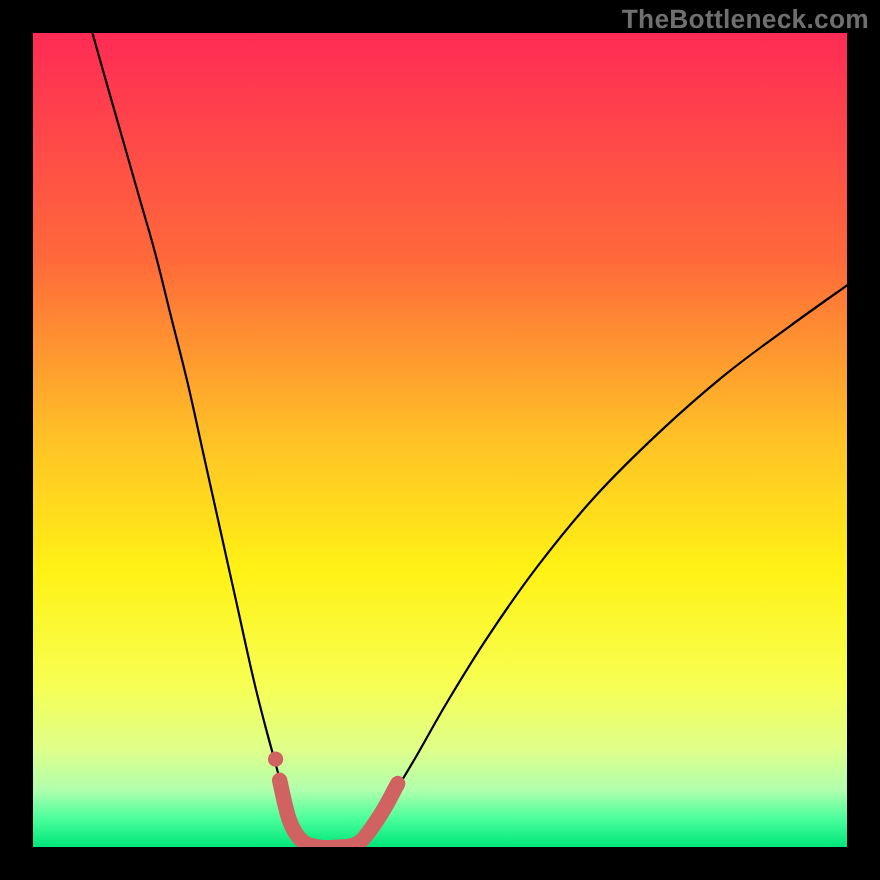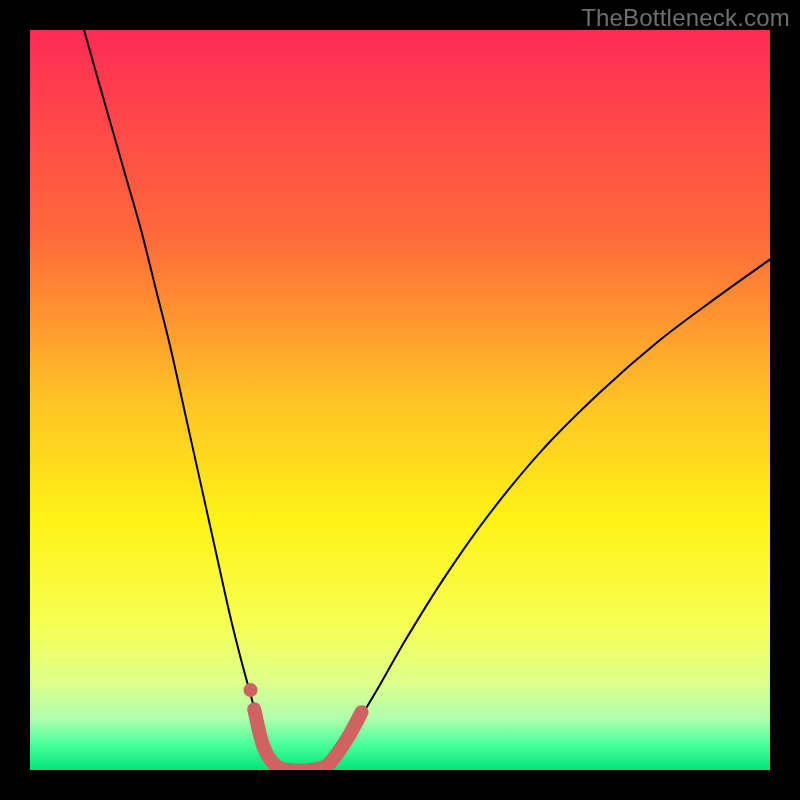--- a/index.html
+++ b/index.html
@@ -25,21 +25,21 @@
     top: 30px;
     width: 740px;
     height: 740px;
   }
   .watermark {
     position: absolute;
     top: 4px;
     right: 10px;
     color: #6f6f6f;
     font-size: 24px;
-    font-weight: 400;
+    font-weight: 700;
     letter-spacing: 0.2px;
   }
 </style>
 </head>
 <body>
 
 <div class="frame">
   <div class="watermark">TheBottleneck.com</div>
   <div class="plot">
     <svg id="chart-svg" width="740" height="740" viewBox="0 0 740 740">

